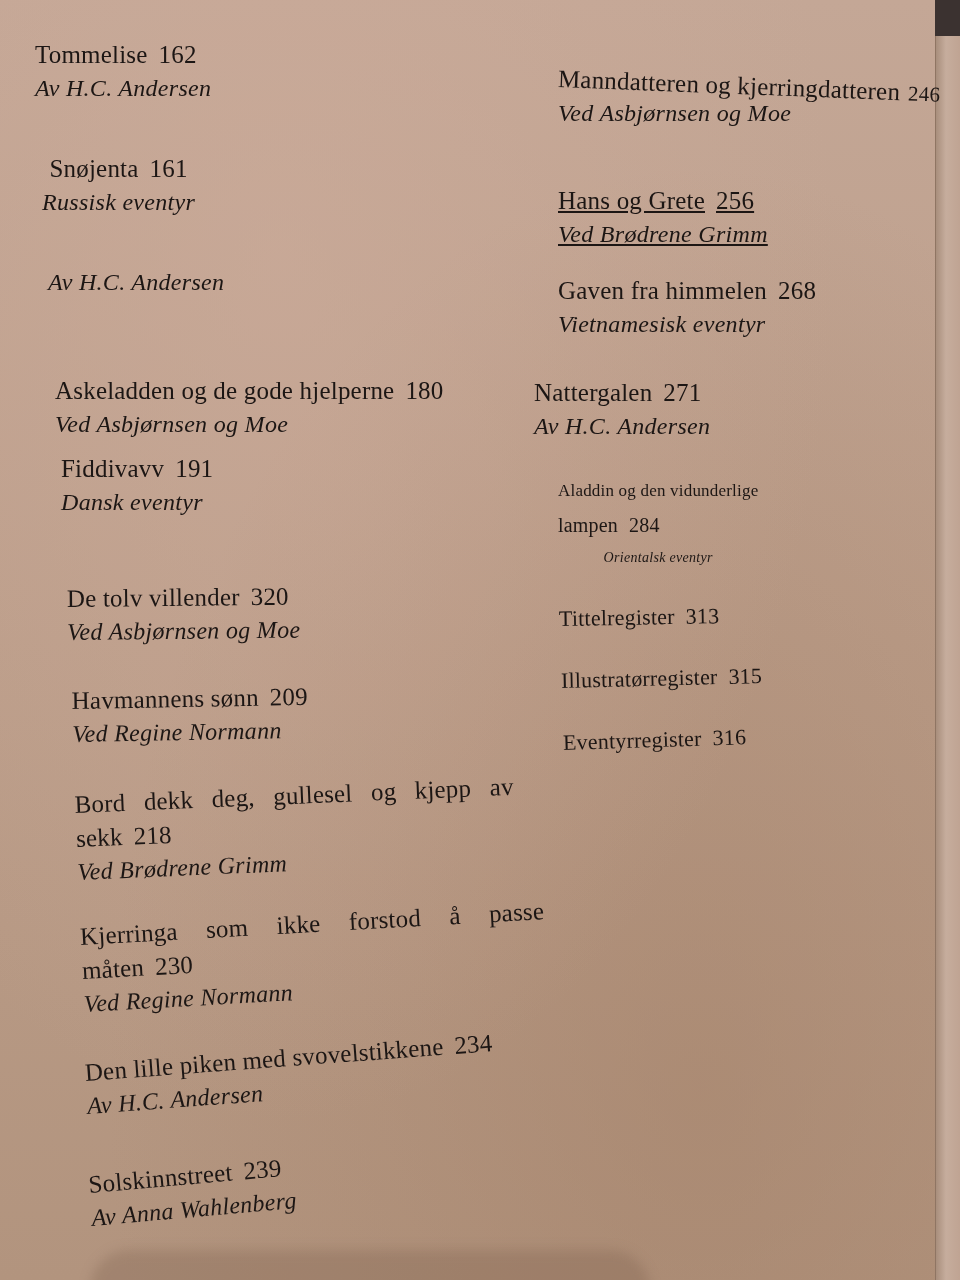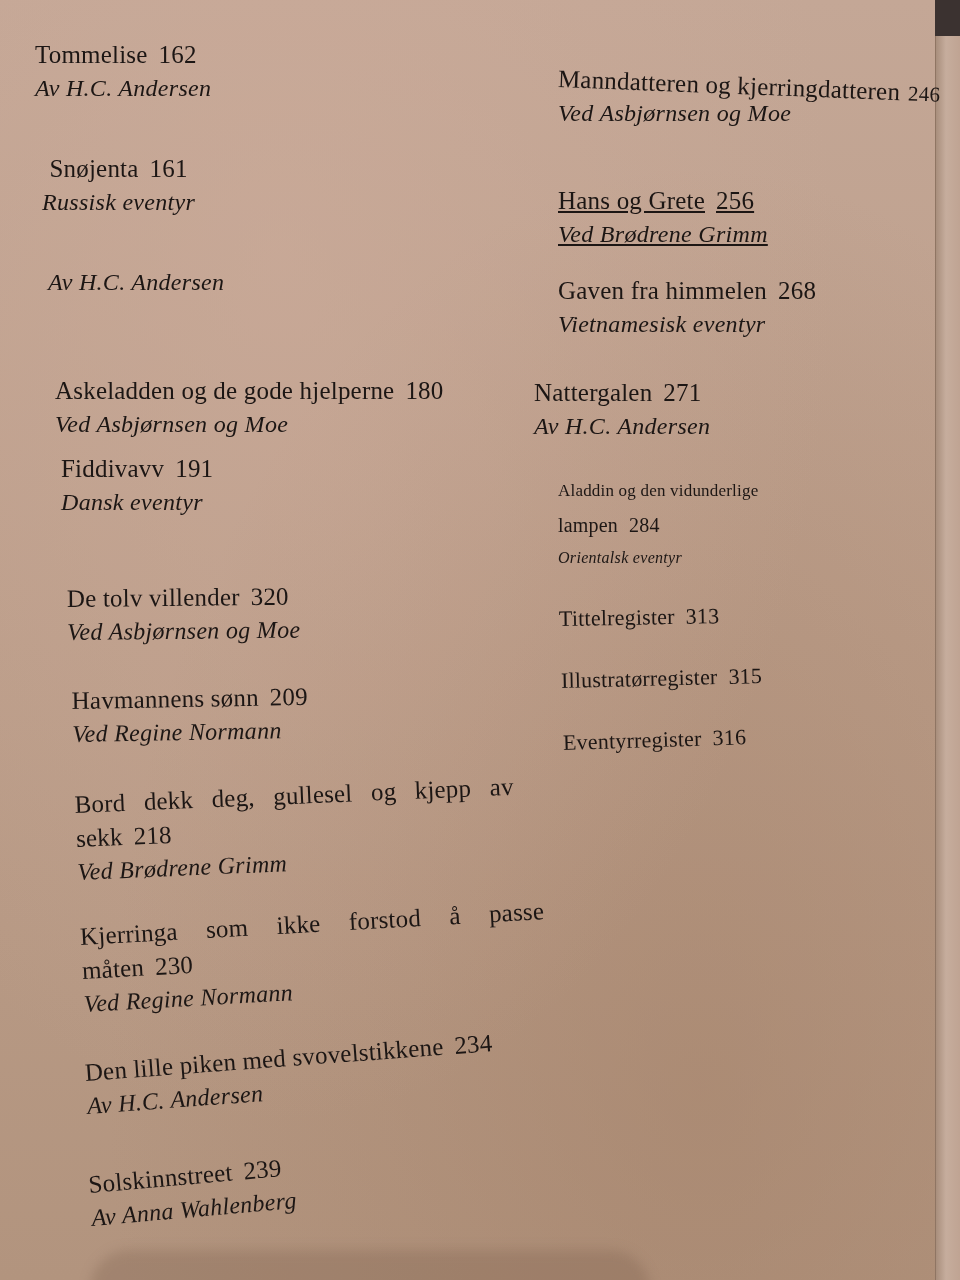--- a/index.html
+++ b/index.html
@@ -154,21 +154,21 @@
   </div>
 
   <div class="entry" style="left:534px; top:376px;">
     <div class="title"><span>Nattergalen</span><span class="num">271</span></div>
     <div class="author">Av H.C. Andersen</div>
   </div>
 
   <div class="entry" style="left:558px; top:474px;">
     <div class="title" style="font-size:17px;">Aladdin og den vidunderlige</div>
     <div class="title" style="font-size:20px;"><span>lampen</span><span class="num">284</span></div>
-    <div class="author" style="font-size:16px;">Orientalsk eventyr</div>
+    <div class="author" style="font-size:14px;text-align:center;">Orientalsk eventyr</div>
   </div>
 
   <div class="entry" style="left:559px; top:602px; transform: rotate(-1deg);">
     <div class="title" style="font-size:22px;"><span>Tittelregister</span><span class="num">313</span></div>
   </div>
 
   <div class="entry" style="left:561px; top:664px; transform: rotate(-1.4deg);">
     <div class="title" style="font-size:22px;"><span>Illustratørregister</span><span class="num">315</span></div>
   </div>
 

